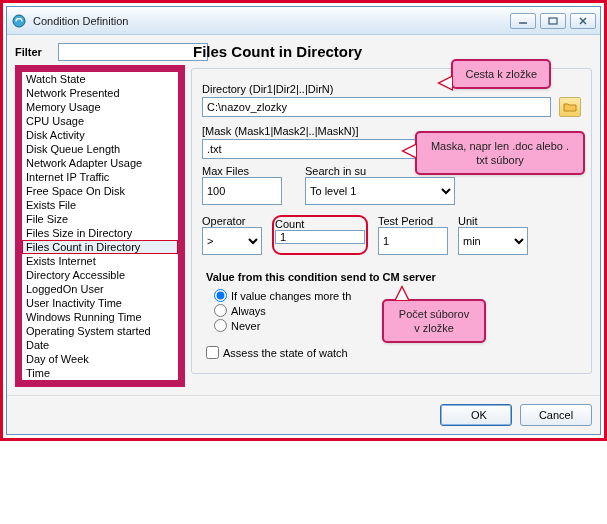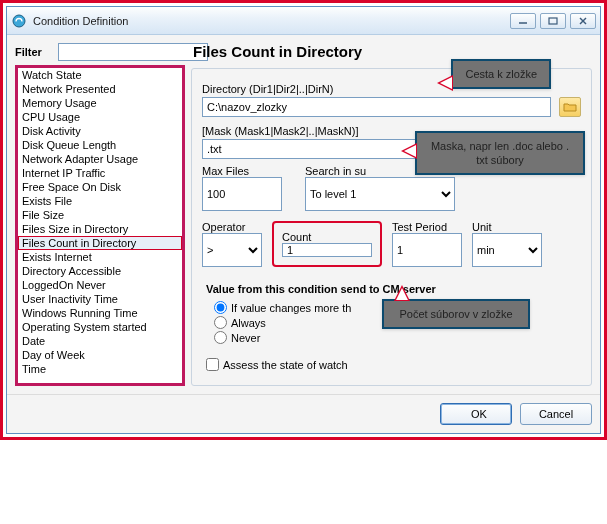--- a/index.html
+++ b/index.html
@@ -8,43 +8,43 @@
 .titlebar { height: 28px; background: linear-gradient(#fdfefe,#eaf2fa 40%,#d7e6f5); display: flex; align-items: center; padding: 0 4px; border-bottom: 1px solid #b5cde4; }
 .titlebar .app-icon { width: 16px; height: 16px; margin-right: 6px; display: inline-flex; align-items: center; justify-content: center; }
 .titlebar .title { flex: 1; color: #1a1a1a; }
 .window-controls { display: flex; gap: 4px; }
 .win-btn { width: 26px; height: 16px; border: 1px solid #8aa9c7; border-radius: 2px; background: linear-gradient(#fdfefe,#dbe8f5); display: flex; align-items: center; justify-content: center; color: #3a5a7a; font-size: 11px; line-height: 1; cursor: default; }
 .client { display: flex; padding: 8px; gap: 6px; background: #f4f4f4; }
 .left-col { width: 170px; display: flex; flex-direction: column; }
 .filter-row { display: flex; align-items: center; gap: 16px; margin-bottom: 4px; }
 .filter-row label { font-weight: bold; }
 .filter-row input { flex: 1; border: 1px solid #7a9ec2; height: 18px; padding: 0 3px; background: #fff; }
-.list { flex: 1; border: 3px solid #be185d; background: #fff; overflow-y: auto; height: 420px; }
+.list { flex: 1; border: 7px solid #be185d; background: #fff; overflow-y: auto; height: 420px; }
 .list-item { padding: 1px 4px; white-space: nowrap; cursor: default; }
 .list-item.selected { background: #e7eff8; border: 1px solid #d00028; padding: 0 3px; }
 .right-col { flex: 1; display: flex; flex-direction: column; position: relative; }
 .panel-title { font-size: 15px; font-weight: bold; margin: 0 0 8px 2px; }
 .groupbox { border: 1px solid #c9d4e0; border-radius: 3px; padding: 10px 10px 14px 10px; position: relative; background: #f4f4f4; }
 .field-label { margin: 4px 0 2px 0; }
 .text-row { display: flex; align-items: center; gap: 8px; }
 .text-input { border: 1px solid #7a9ec2; height: 20px; padding: 0 4px; background: #fff; flex: 1; }
 .folder-btn { width: 22px; height: 20px; border: 1px solid #c8b26a; background: linear-gradient(#ffe9a6,#f6cf63); border-radius: 2px; display: flex; align-items: center; justify-content: center; }
 .row3 { display: flex; gap: 23px; margin-top: 6px; }
 .col { display: flex; flex-direction: column; }
 .col .text-input, .col select { width: 100%; }
-select { border: 1px solid #7a9ec2; height: 34px; background: #fff; }
-.count-highlight { border: 2px solid #d9042b; padding: 8px; border-radius: 4px; }
+select { border: 1px solid #7a9ec2; height: 28px; background: #fff; }
+.count-highlight { border: 2px solid #d9042b; padding: 1px; border-radius: 9px; }
 .row-op { display: flex; gap: 10px; margin-top: 10px; }
 .subhead { font-weight: bold; margin: 16px 0 6px 4px; }
 .radio-row { display: flex; align-items: center; gap: 4px; margin: 2px 0 2px 12px; }
 .check-row { display: flex; align-items: center; gap: 4px; margin: 14px 0 0 4px; }
 .btn-bar { display: flex; justify-content: flex-end; gap: 8px; padding: 8px; background: #f4f4f4; border-top: 1px solid #dcdcdc; }
 .push-btn { min-width: 72px; height: 22px; border: 1px solid #7a9ec2; border-radius: 3px; background: linear-gradient(#fdfefe,#e7eef6); cursor: default; }
 .push-btn.default { border: 1px solid #2f6db3; box-shadow: 0 0 0 1px #8ab4e0 inset; padding-left: 12px; }
-.callout { position: absolute; background: #737373; border: 2px solid #0c4a6e; border-radius: 0; padding: 6px 12px; text-align: center; font-size: 12px; color: #222; box-shadow: 0 1px 3px rgba(0,0,0,.15); }
+.callout { position: absolute; background: #f9a8d4; border: 2px solid #be185d; border-radius: 5px; padding: 6px 12px; text-align: center; font-size: 12px; color: #222; box-shadow: 0 1px 3px rgba(0,0,0,.15); }
 .callout-tail { position: absolute; width: 0; height: 0; }
 .tail-left { border-top: 8px solid transparent; border-bottom: 8px solid transparent; border-right: 16px solid #d9042b; }
 .tail-left::after { content:""; position:absolute; left:3px; top:-6px; border-top:6px solid transparent; border-bottom:6px solid transparent; border-right:12px solid #fff; }
 .tail-up { border-left: 8px solid transparent; border-right: 8px solid transparent; border-bottom: 16px solid #d9042b; }
 .tail-up::after { content:""; position:absolute; left:-6px; top:3px; border-left:6px solid transparent; border-right:6px solid transparent; border-bottom:12px solid #fff; }
 input[type=radio], input[type=checkbox] { margin:0; }
 </style>
 </head>
 <body>
 
@@ -92,21 +92,21 @@
           <div class="list-item">Disk Queue Length</div>
           <div class="list-item">Network Adapter Usage</div>
           <div class="list-item">Internet IP Traffic</div>
           <div class="list-item">Free Space On Disk</div>
           <div class="list-item">Exists File</div>
           <div class="list-item">File Size</div>
           <div class="list-item">Files Size in Directory</div>
           <div class="list-item selected">Files Count in Directory</div>
           <div class="list-item">Exists Internet</div>
           <div class="list-item">Directory Accessible</div>
-          <div class="list-item">LoggedOn Never</div>
+          <div class="list-item">LoggedOn User</div>
           <div class="list-item">User Inactivity Time</div>
           <div class="list-item">Windows Running Time</div>
           <div class="list-item">Operating System started</div>
           <div class="list-item">Date</div>
           <div class="list-item">Day of Week</div>
           <div class="list-item">Time</div>
         </div>
     </div>
 
     <div class="right-col">
@@ -180,21 +180,21 @@
           </div>
 
         <div class="callout" style="top:-10px; right:40px;">
           <span>Cesta k zložke</span>
           <div class="callout-tail tail-left" style="left:-16px; top:14px"></div>
         </div>
         <div class="callout" style="top:62px; right:6px; width:170px">
           <span>Maska, napr len .doc alebo . txt súbory</span>
           <div class="callout-tail tail-left" style="left:-16px; top:10px"></div>
         </div>
-        <div class="callout" style="top:230px; left:190px; width:148px">
+        <div class="callout" style="top:230px; left:190px; width:104px">
           <span>Počet súborov v zložke</span>
           <div class="callout-tail tail-up" style="left:10px; top:-16px"></div>
         </div>
       </div>
     </div>
   </div>
 
   <div class="btn-bar">
     <button class="push-btn default">OK</button>
     <button class="push-btn">Cancel</button>

